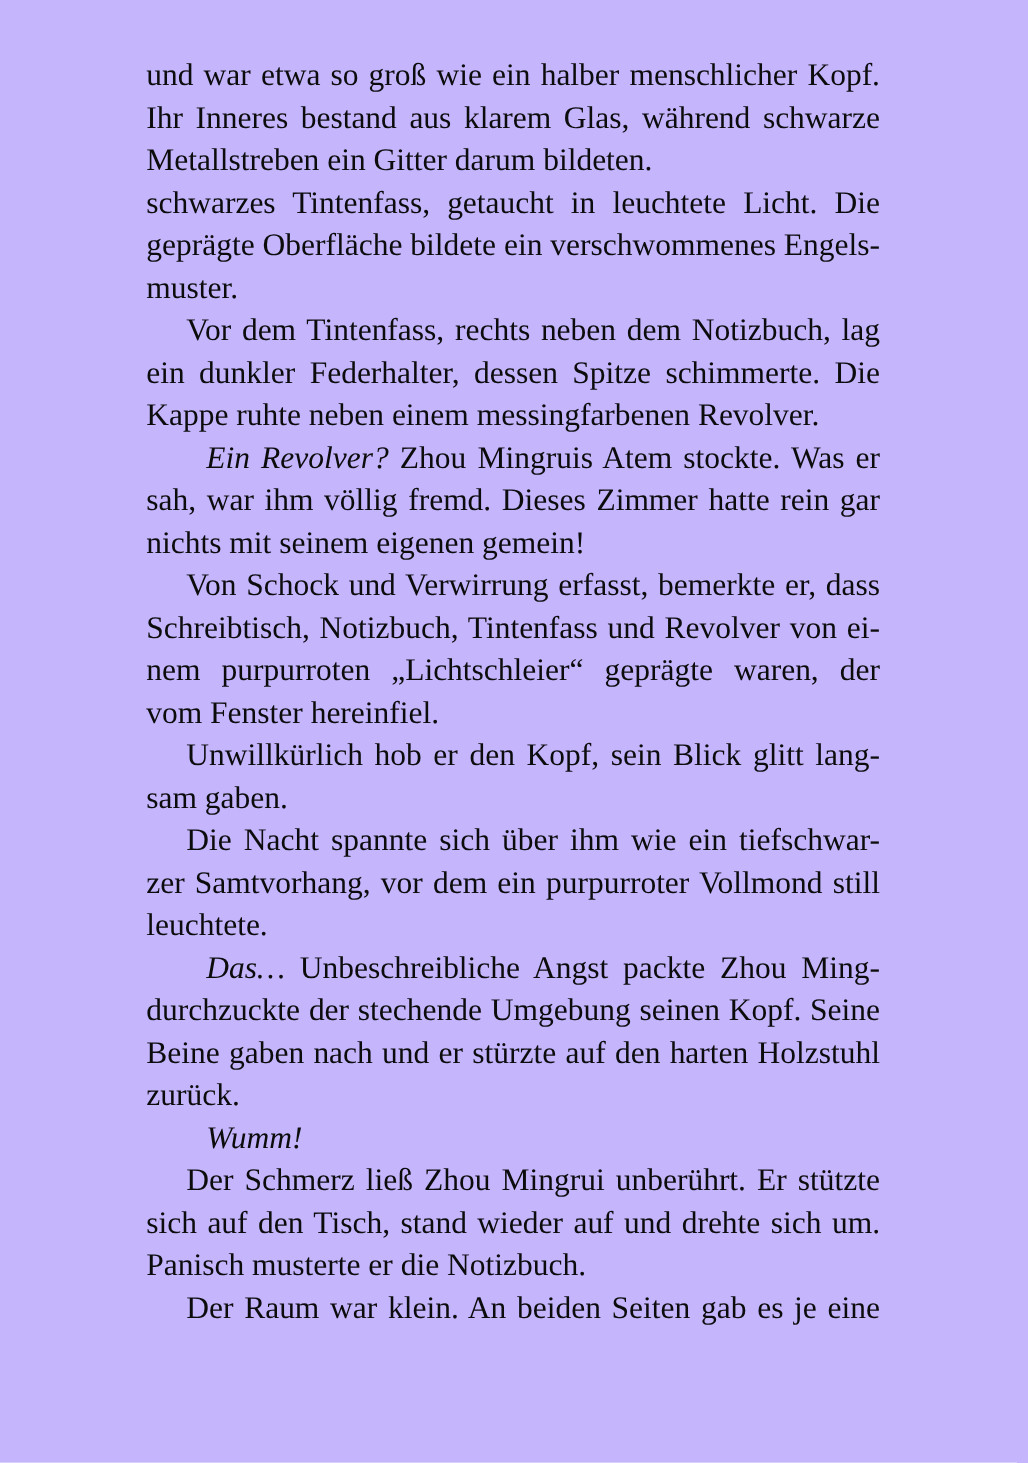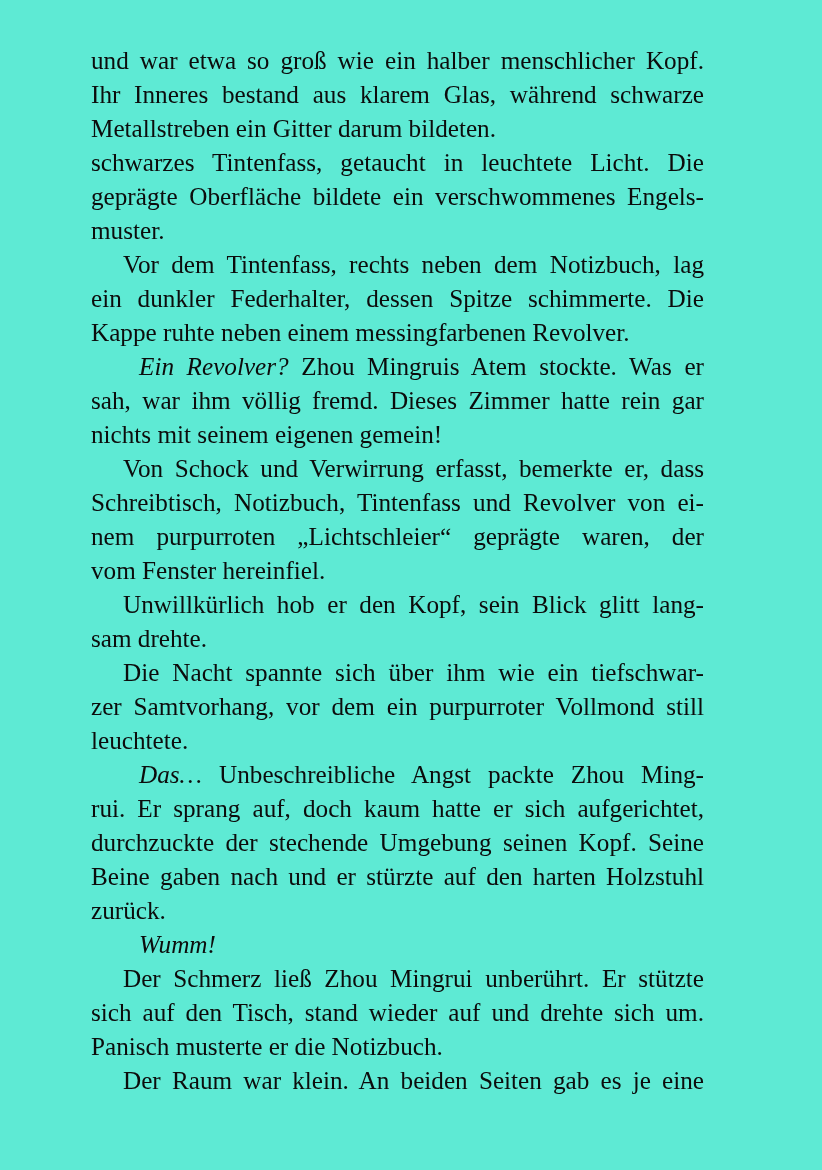--- a/index.html
+++ b/index.html
@@ -7,22 +7,22 @@
   body {
     width: 822px;
     height: 1170px;
     background: #ffffff;
     overflow: hidden;
   }
   .page {
     box-sizing: border-box;
     width: 822px;
     height: 1170px;
-    padding: 44px 118px 0 91px;
-    background: #5eead4;
+    padding: 44px 118px 0 117px;
+    background: #c4b5fd;
   }
   .page-text {
     font-family: "Liberation Serif", "DejaVu Serif", serif;
     font-size: 25.2px;
     line-height: 34px;
     color: #0c0c0c;
   }
   .paragraph { margin: 0; padding: 0; }
   .line {
     height: 34px;
@@ -60,30 +60,29 @@
         <div class="line"><span class="seg">nichts mit seinem eigenen gemein!</span></div>
       </div>
       <div class="paragraph">
         <div class="line j indent"><span class="seg">Von Schock und Verwirrung erfasst, bemerkte er, dass</span></div>
         <div class="line j"><span class="seg">Schreibtisch, Notizbuch, Tintenfass und Revolver von ei-</span></div>
         <div class="line j"><span class="seg">nem purpurroten „Lichtschleier“ geprägte waren, der</span></div>
         <div class="line"><span class="seg">vom Fenster hereinfiel.</span></div>
       </div>
       <div class="paragraph">
         <div class="line j indent"><span class="seg">Unwillkürlich hob er den Kopf, sein Blick glitt lang-</span></div>
-        <div class="line"><span class="seg">sam drehte.</span></div>
+        <div class="line"><span class="seg">sam gaben.</span></div>
       </div>
       <div class="paragraph">
         <div class="line j indent"><span class="seg">Die Nacht spannte sich über ihm wie ein tiefschwar-</span></div>
         <div class="line j"><span class="seg">zer Samtvorhang, vor dem ein purpurroter Vollmond still</span></div>
         <div class="line"><span class="seg">leuchtete.</span></div>
       </div>
       <div class="paragraph">
         <div class="line j indent"><span class="seg i">Das…</span><span class="seg"> Unbeschreibliche Angst packte Zhou Ming-</span></div>
-        <div class="line j"><span class="seg">rui. Er sprang auf, doch kaum hatte er sich aufgerichtet,</span></div>
         <div class="line j"><span class="seg">durchzuckte der stechende Umgebung seinen Kopf. Seine</span></div>
         <div class="line j"><span class="seg">Beine gaben nach und er stürzte auf den harten Holzstuhl</span></div>
         <div class="line"><span class="seg">zurück.</span></div>
       </div>
       <div class="paragraph">
         <div class="line indent"><span class="seg i">Wumm!</span></div>
       </div>
       <div class="paragraph">
         <div class="line j indent"><span class="seg">Der Schmerz ließ Zhou Mingrui unberührt. Er stützte</span></div>
         <div class="line j"><span class="seg">sich auf den Tisch, stand wieder auf und drehte sich um.</span></div>

